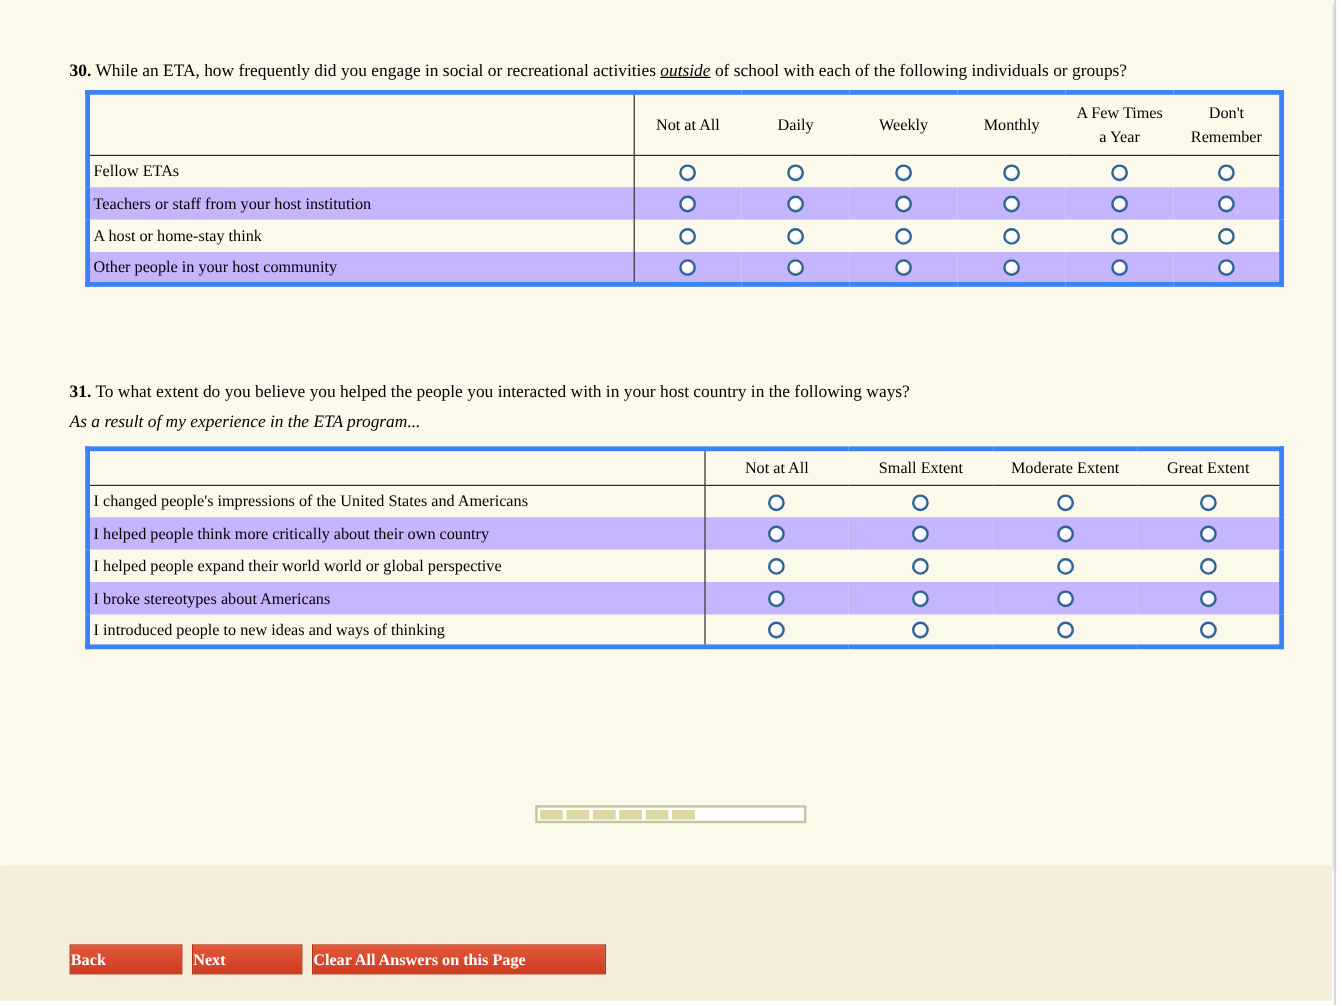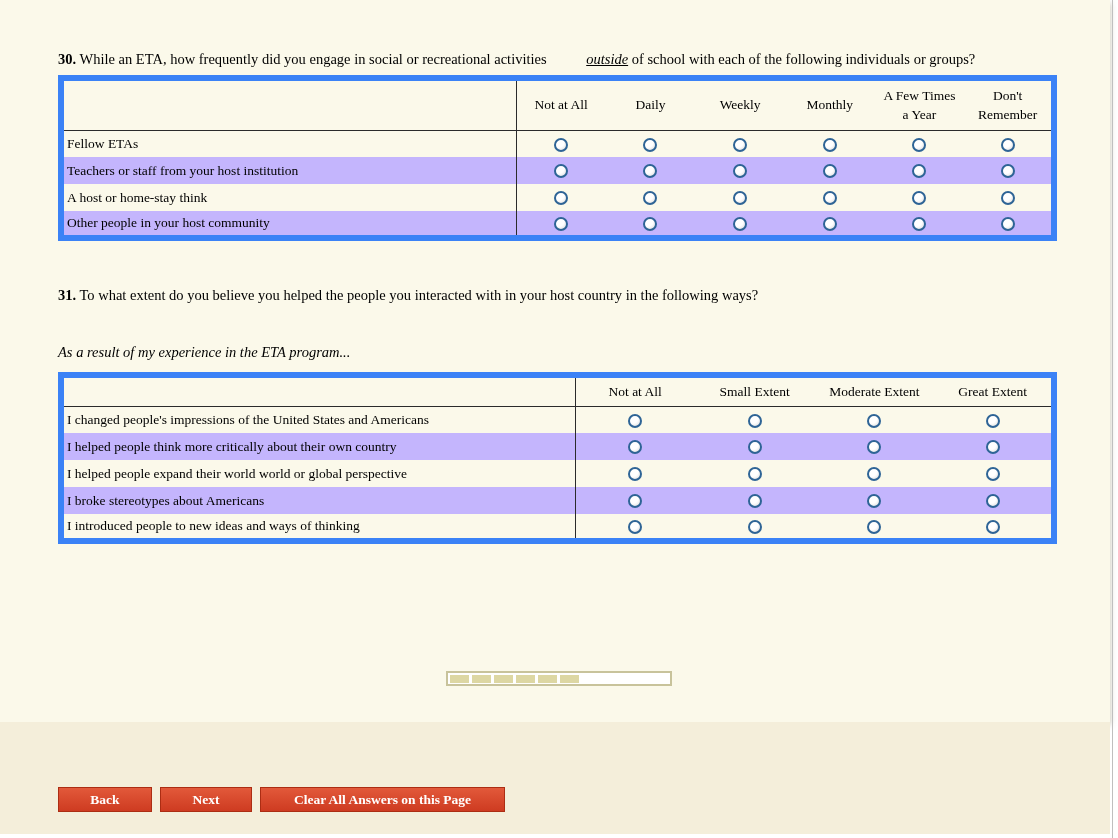--- a/index.html
+++ b/index.html
@@ -7,27 +7,27 @@
               font-family:"Liberation Serif","DejaVu Serif",serif; color:#000; }
   .viewport { position:relative; width:1118px; height:838px; background:#ffffff; }
   .edge-line { position:absolute; top:0; left:1112px; width:1px; height:838px; background:#bfbfbf; }
   .page { position:absolute; top:0; left:0; width:1110px; height:834px; }
   .content { position:absolute; top:0; left:0; width:1110px; height:722px;
              background:#fbf9ea; box-shadow:0 3px 6px rgba(120,110,70,0.45); }
   .footer { position:absolute; top:722px; left:0; width:1110px; height:112px; background:#f4eeda; }
 
   .question { position:absolute; left:58px; font-size:14.5px; line-height:1.25; width:1000px; }
   .q30-question { top:50px; }
-  .q31-question { top:286px; }
+  .q31-question { top:318px; }
   .q-number { font-weight:bold; }
-  .q-em { font-style:italic; text-decoration:underline;margin-left:36px; }
+  .q-em { font-style:italic; text-decoration:underline; }
   .lead-in { position:absolute; left:58px; top:344px; font-style:italic; font-size:14.5px; }
 
-  table.matrix { position:absolute; left:58px; border-collapse:collapse; table-layout:fixed;
-                 font-size:13.5px; background:#fbf9ea; border:6px solid #3b82f6; }
+  table.matrix { position:absolute; left:71px; border-collapse:collapse; table-layout:fixed;
+                 font-size:13.5px; background:#fbf9ea; border:4px solid #3b82f6; }
   #q30-table { top:75px; width:999px; }
   #q31-table { top:372px; width:999px; }
   table.matrix thead th { font-weight:normal; text-align:center; vertical-align:middle;
                           border-bottom:1px solid #2b2b2b; padding:4px 6px; line-height:1.45; }
   #q30-table thead th { height:52px; }
   #q31-table thead th { height:26px; }
   table.matrix th.label-col { border-right:1px solid #2b2b2b; }
   #q30-table .label-col { width:455px; }
   #q31-table .label-col { width:514px; }
   table.matrix tbody td { height:27px; vertical-align:middle; }
@@ -38,21 +38,21 @@
   input.radio { appearance:none; -webkit-appearance:none; width:14px; height:14px; margin:0;
                 border:2px solid #2e6496; border-radius:50%; vertical-align:middle; cursor:pointer;
                 background:radial-gradient(circle at 35% 30%, #ffffff 45%, #ededed 70%, #cccccc 100%); }
 
   .progress-bar { position:absolute; left:446px; top:671px; width:226px; height:15px;
                   background:#ffffff; border:2px solid #c8c39b; display:flex;
                   align-items:center; padding:0 2px; gap:3px; }
   .progress-segment { width:19px; height:8px; background:#ddd7a3; flex:0 0 auto; }
 
   .buttons { position:absolute; left:58px; top:65px; display:flex; gap:8px; }
-  .btn { display:inline-block; height:25px; line-height:22px; text-align:center;
+  .btn { display:inline-block; height:25px; line-height:22px; text-align:left;
          background:linear-gradient(#e2593a,#ce3b21); border:1px solid #ac2d13;
          color:#ffffff; font-weight:bold; font-size:13.5px; cursor:pointer;
          font-family:"Liberation Serif","DejaVu Serif",serif; }
   .btn-back { width:94px; }
   .btn-next { width:92px; }
   .btn-clear { width:245px; }
 </style>
 </head>
 <body>
 

